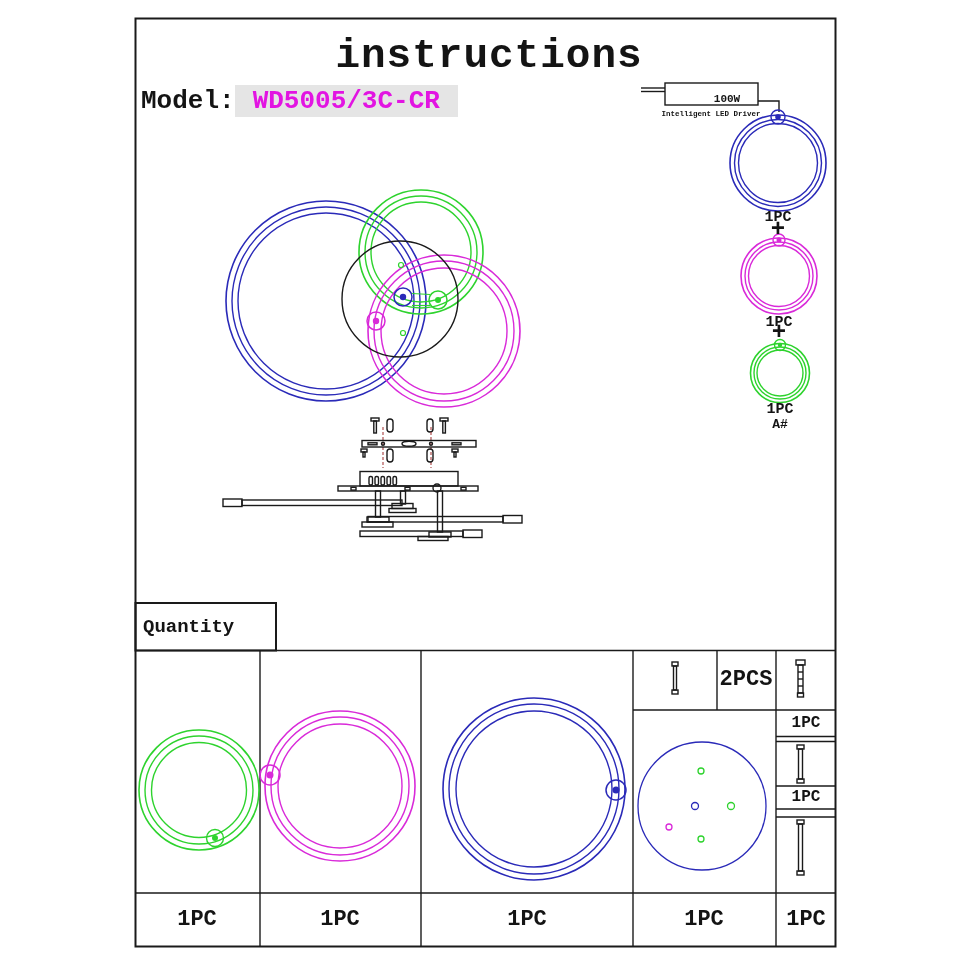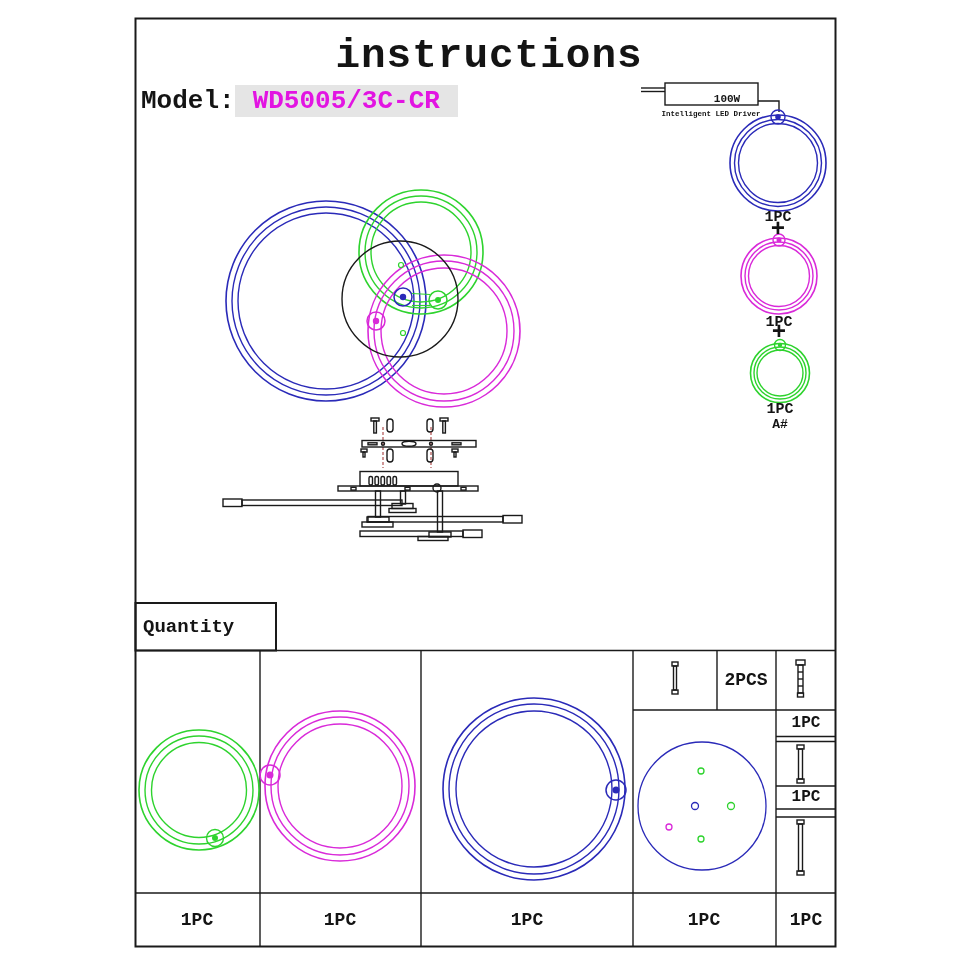--- a/index.html
+++ b/index.html
@@ -7,21 +7,21 @@
           font-family:"Liberation Mono","DejaVu Sans Mono",monospace;}
   svg{position:absolute;left:0;top:0;}
   .txt{position:absolute;font-family:"Liberation Mono","DejaVu Sans Mono",monospace;
        font-weight:bold;color:#141414;white-space:nowrap;line-height:1;}
   .ctr{transform:translate(-50%,-50%);}
   .vctr{transform:translateY(-50%);}
   .title{font-size:41px;letter-spacing:1px;}
   .model{font-size:26px;}
   .model .val{color:#e214e2;background:#e5e5e5;padding:1px 18px;}
   .qhead{font-size:19px;}
-  .cell-qty{font-size:18px;}
+  .cell-qty{font-size:22px;}
   .small-qty{font-size:16px;}
   .stack-qty{font-size:15px;}
   .plus{font-size:24px;}
   .note{font-size:13px;}
   .drv1{font-size:7.5px;letter-spacing:0;}
   .drv2{font-size:11px;}
   
   .k{stroke:#1a1a1a;fill:none;stroke-width:1.4;}
   .k2{stroke:#1a1a1a;fill:none;stroke-width:2;}
   .b{stroke:#2a2ab8;fill:none;}

